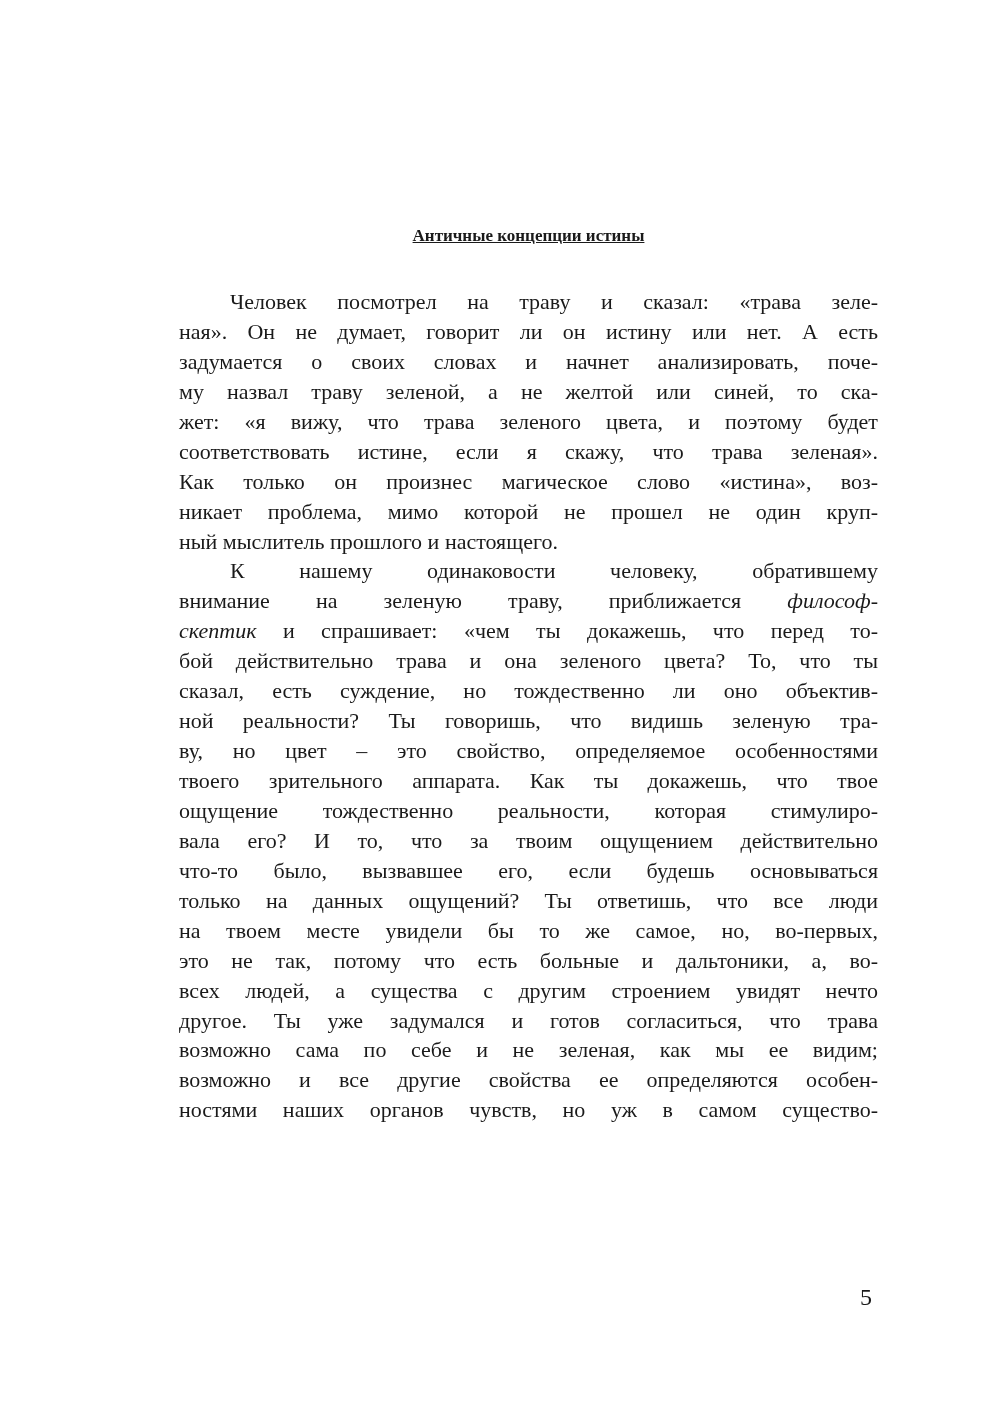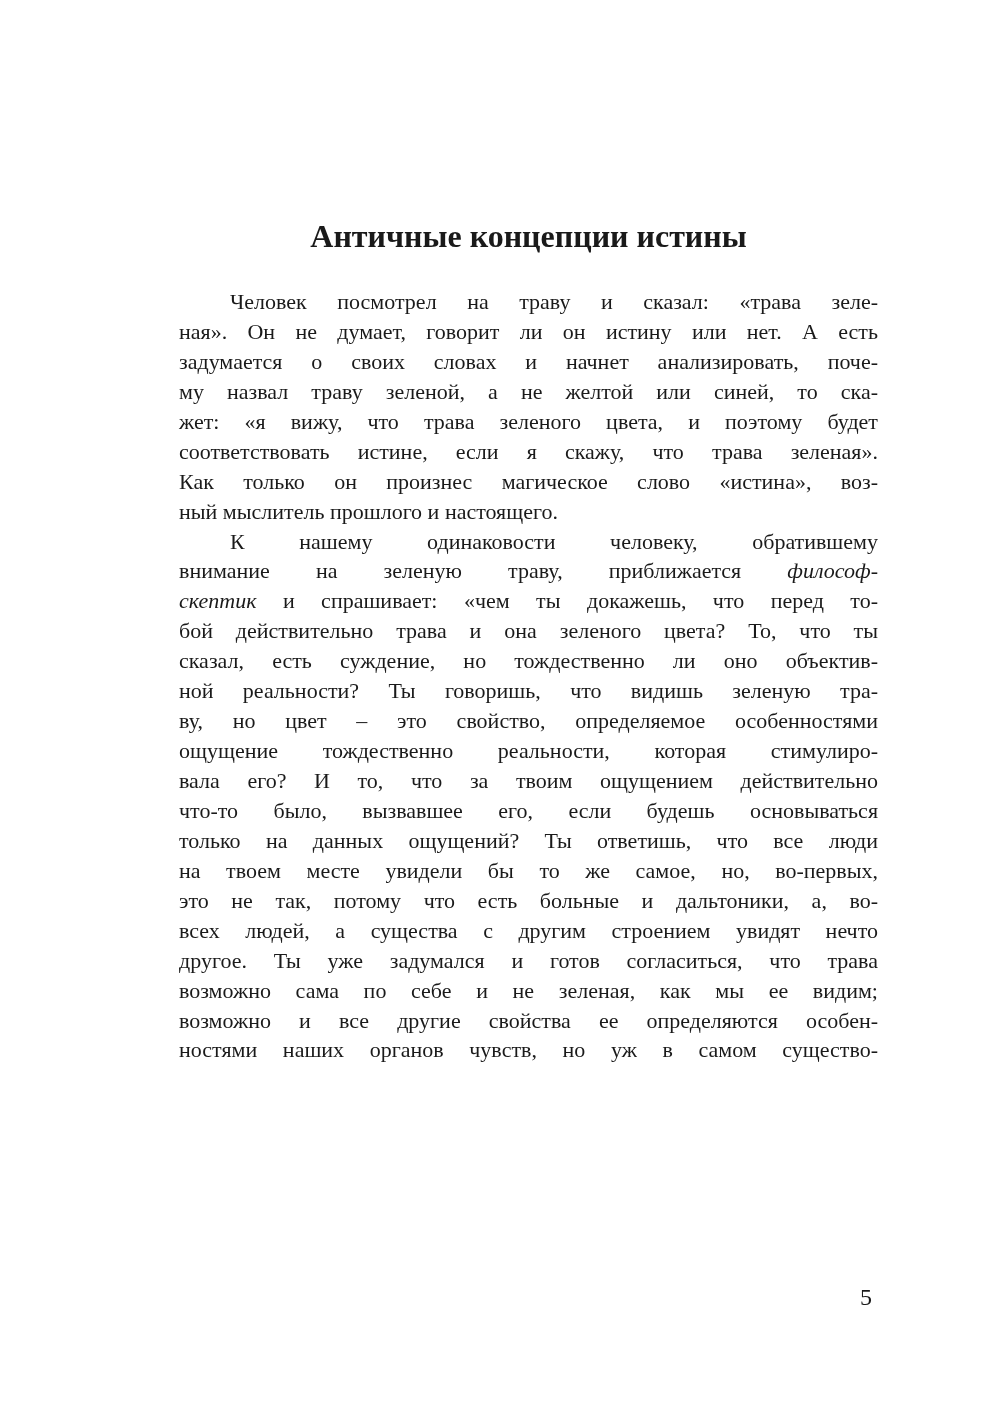--- a/index.html
+++ b/index.html
@@ -1,19 +1,19 @@
 <!DOCTYPE html>
 <html><head>
 <meta charset="utf-8">
 <style>
   html, body { margin:0; padding:0; background:#ffffff; }
   body { width:1000px; height:1418px; position:relative; overflow:hidden;
          font-family:"Liberation Serif", serif; color:#1a1a1a; }
   .title { position:absolute; left:179px; width:699px; top:220px;
-           text-align:center; font-weight:bold; font-size:32px; line-height:32px; }
+           text-align:center; font-weight:bold; font-size:17px; line-height:32px;text-decoration:underline; }
   .body { position:absolute; left:179px; width:699px; top:287px; }
   .line { display:block; height:29.95px; line-height:29.95px; font-size:22px;
           white-space:nowrap; text-align:justify; text-align-last:justify; }
   .line.indent { padding-left:51px; }
   .line.last { text-align-last:left; }
   .it { font-style:italic; }
   .pagenum { position:absolute; left:860px; top:1283px; font-size:24px; line-height:28px; }
 </style>
 </head>
 <body>
@@ -23,29 +23,31 @@
 
   <div class="body">
 
     <span class="line indent">Человек посмотрел на траву и сказал: «трава зеле-</span>
     <span class="line">ная». Он не думает, говорит ли он истину или нет. А есть</span>
     <span class="line">задумается о своих словах и начнет анализировать, поче-</span>
     <span class="line">му назвал траву зеленой, а не желтой или синей, то ска-</span>
     <span class="line">жет: «я вижу, что трава зеленого цвета, и поэтому будет</span>
     <span class="line">соответствовать истине, если я скажу, что трава зеленая».</span>
     <span class="line">Как только он произнес магическое слово «истина», воз-</span>
+    <span class="line">никает проблема, мимо которой не прошел не один круп-</span>
     <span class="line last">ный мыслитель прошлого и настоящего.</span>
 
     <span class="line indent">К нашему одинаковости человеку, обратившему</span>
     <span class="line"><span>внимание на зеленую траву, приближается </span><span class="it">философ-</span></span>
     <span class="line"><span class="it">скептик</span><span> и спрашивает: «чем ты докажешь, что перед то-</span></span>
     <span class="line">бой действительно трава и она зеленого цвета? То, что ты</span>
     <span class="line">сказал, есть суждение, но тождественно ли оно объектив-</span>
     <span class="line">ной реальности? Ты говоришь, что видишь зеленую тра-</span>
     <span class="line">ву, но цвет – это свойство, определяемое особенностями</span>
+    <span class="line">твоего зрительного аппарата. Как ты докажешь, что твое</span>
     <span class="line">ощущение тождественно реальности, которая стимулиро-</span>
     <span class="line">вала его? И то, что за твоим ощущением действительно</span>
     <span class="line">что-то было, вызвавшее его, если будешь основываться</span>
     <span class="line">только на данных ощущений? Ты ответишь, что все люди</span>
     <span class="line">на твоем месте увидели бы то же самое, но, во-первых,</span>
     <span class="line">это не так, потому что есть больные и дальтоники, а, во-</span>
     <span class="line">всех людей, а существа с другим строением увидят нечто</span>
     <span class="line">другое. Ты уже задумался и готов согласиться, что трава</span>
     <span class="line">возможно сама по себе и не зеленая, как мы ее видим;</span>
     <span class="line">возможно и все другие свойства ее определяются особен-</span>

